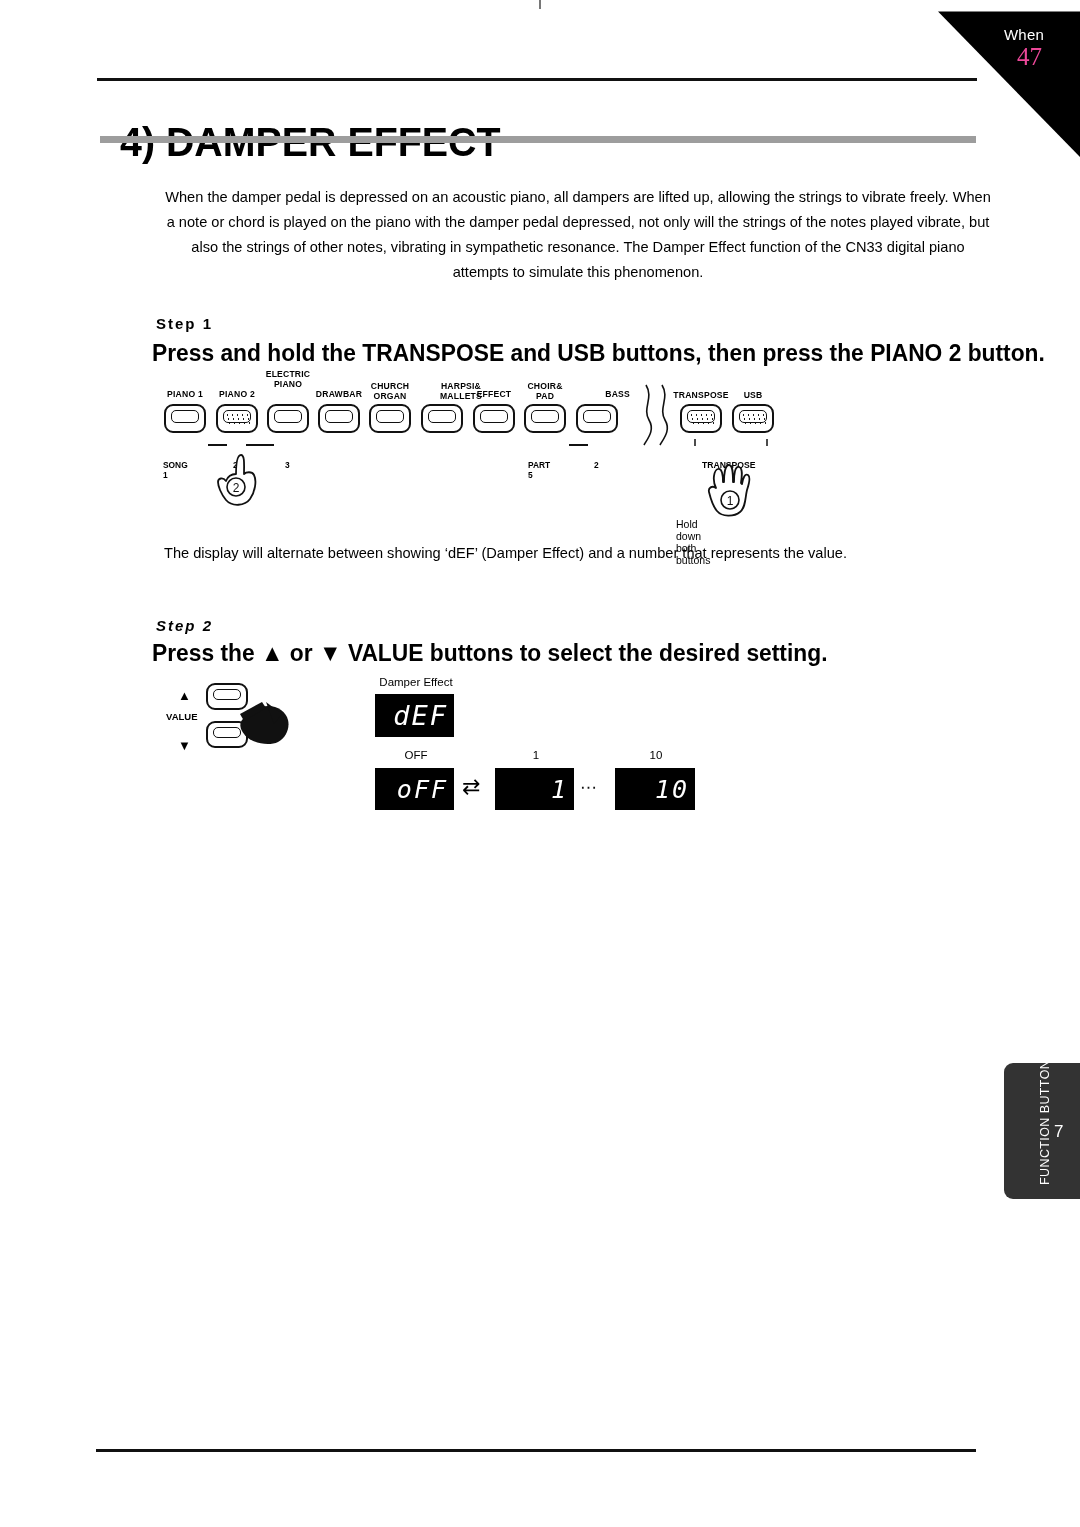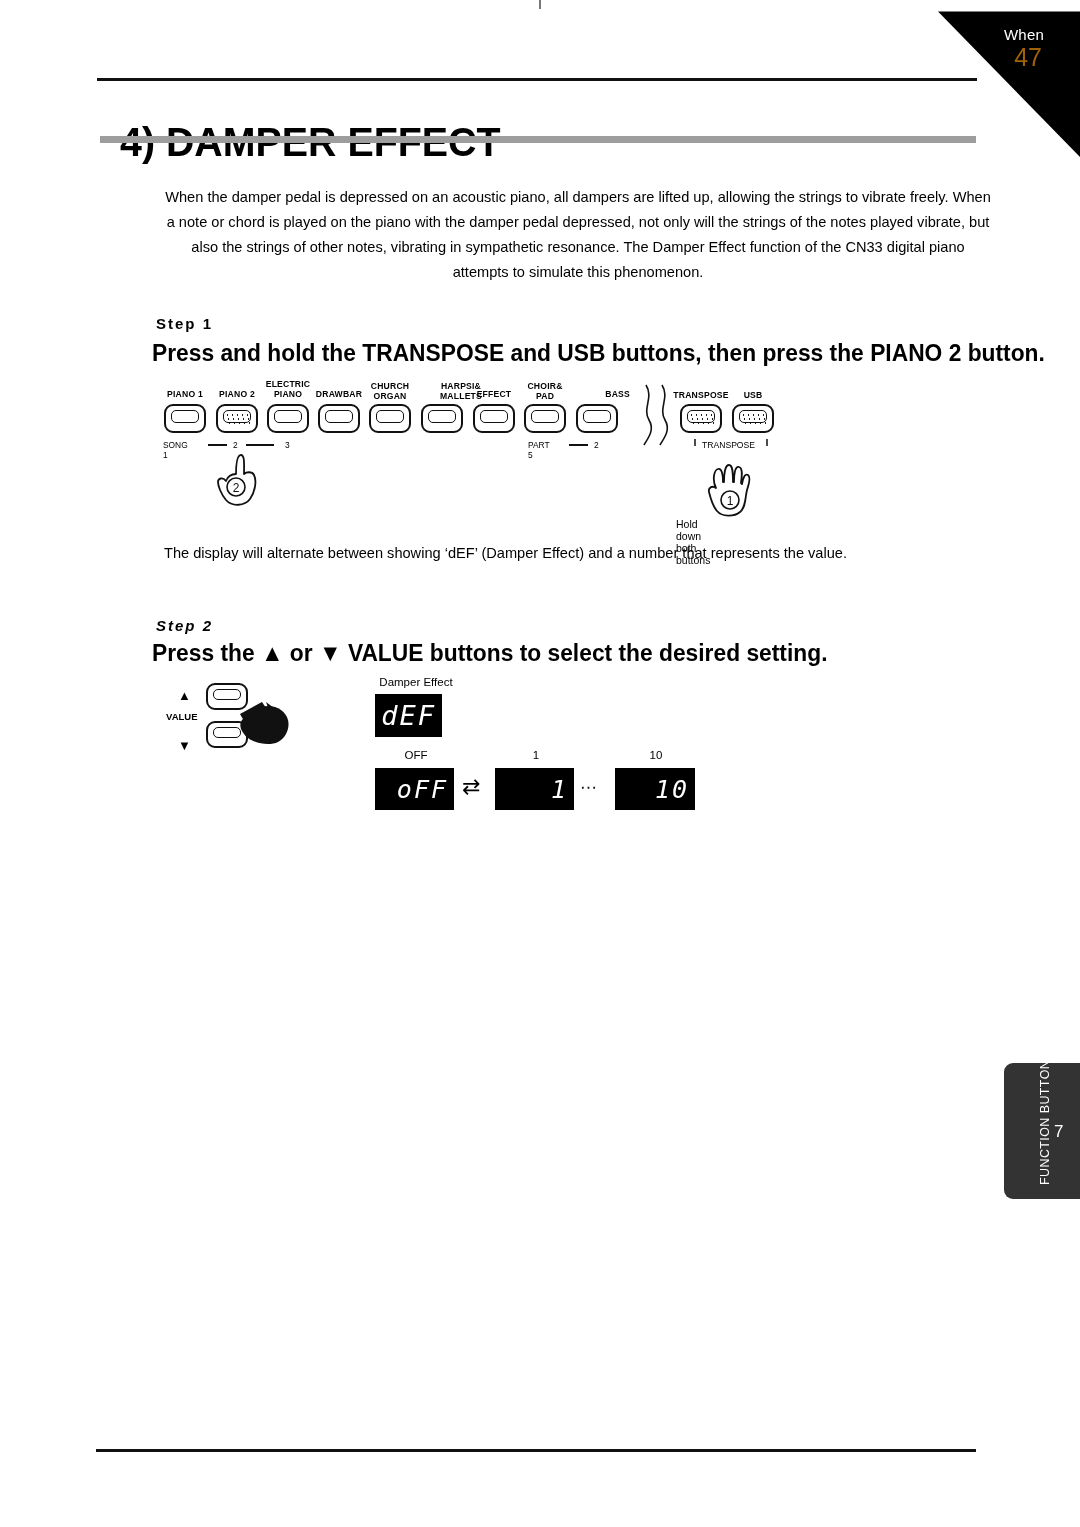--- a/index.html
+++ b/index.html
@@ -17,22 +17,22 @@
   .corner-tab-inner {
     position:absolute; right:0; top:7px; width:142px; height:150px;
     background:#000;
     clip-path: polygon(0% 3%, 100% 3%, 100% 100%);
   }
   .page-word {
     position:absolute; right:36px; top:26px; color:#fff;
     font-size:15px; letter-spacing:.2px; z-index:3;
   }
   .page-num {
-    position:absolute; right:38px; top:43px; color:#a16207;
-    font-size:25px; z-index:3;
+    position:absolute; right:38px; top:43px; color:#ec4899;
+    font-size:25px; z-index:3;font-family:Liberation Serif, serif;
   }
 
   
   .title-rule { position:absolute; left:97px; top:78px; width:880px; height:3px; background:#111; }
   .title {
     position:absolute; left:120px; top:92px;
     font-size:41px; font-weight:bold; letter-spacing:0px;
     transform:scaleX(.96); transform-origin:left center;
     white-space:nowrap;
   }
@@ -67,21 +67,21 @@
     border:1.6px solid #111; border-radius:5px;
   }
   .pbtn.lit::before {
     content:""; position:absolute; left:8px; top:8px; width:26px; height:10px;
     background:
       linear-gradient(75deg, transparent 46%, #111 46%, #111 54%, transparent 54%) 0 0/5px 10px repeat-x;
     opacity:.95;
   }
 
   
-  .grp { position:absolute; font-size:8.4px; font-weight:normal; }
+  .grp { position:absolute; font-size:8.4px; font-weight:bold;margin-top:20px; }
   .grp-line { position:absolute; height:1.6px; background:#111; }
 
   
   .squiggle { position:absolute; }
 
   
   .hand { position:absolute; }
 
   .holdtext { position:absolute; font-size:10.5px; }
 
@@ -128,21 +128,21 @@
 
 <p class="intro">When the damper pedal is depressed on an acoustic piano, all dampers are lifted up, allowing the strings to vibrate freely. When a note or chord is played on the piano with the damper pedal depressed, not only will the strings of the notes played vibrate, but also the strings of other notes, vibrating in sympathetic resonance. The Damper Effect function of the CN33 digital piano attempts to simulate this phenomenon.</p>
 
 <div class="step-label" style="left:156px; top:315px;">Step  1</div>
 <div class="step-head" style="left:152px; top:340px;">Press and hold the TRANSPOSE and USB buttons, then press the PIANO 2 button.</div>
 
 <div class="panel">
 
   <div class="btn-label" style="left:152px; top:390px;">PIANO 1</div>
   <div class="btn-label" style="left:204px; top:390px;">PIANO 2</div>
-  <div class="btn-label" style="left:255px; top:380px; white-space:pre-line;">ELECTRIC
+  <div class="btn-label" style="left:255px; top:370px; white-space:pre-line;">ELECTRIC
 PIANO</div>
   <div class="btn-label" style="left:306px; top:390px;">DRAWBAR</div>
   <div class="btn-label" style="left:357px; top:382px; white-space:pre-line;">CHURCH
 ORGAN</div>
   <div class="btn-label" style="left:428px; top:382px; white-space:pre-line;">HARPSI&amp;
 MALLETS</div>
   <div class="btn-label" style="left:461px; top:390px;">EFFECT</div>
   <div class="btn-label" style="left:512px; top:382px; white-space:pre-line;">CHOIR&amp;
 PAD</div>
   <div class="btn-label" style="left:564px; top:390px;text-align:right;">BASS</div>
@@ -220,21 +220,21 @@
   <svg class="hand" style="left:238px; top:694px;" width="56" height="62" viewBox="0 0 56 62">
     <path d="M4 26 C10 18,22 12,30 12 C40 12,48 18,50 26
              C52 34,48 44,40 48 C32 52,18 50,10 44
              C4 39,0 32,4 26 Z" fill="#111"></path>
     <path d="M28 8 L44 20 L36 30 Z" fill="#111"></path>
     <path d="M2 20 L24 8 L28 14 L6 27 Z" fill="#111"></path>
   </svg>
 </div>
 
 <div class="led-cap" style="left:368px; top:676px; width:96px;">Damper Effect</div>
-<div class="led" style="left:375px; top:694px; width:67px; height:43px;">
+<div class="led" style="left:375px; top:694px; width:79px; height:43px;">
   <span class="seg-text" style="font-size:27px;">dEF</span>
 </div>
 
 <div class="led-cap" style="left:370px; top:749px; width:92px;">OFF</div>
 <div class="led" style="left:375px; top:768px; width:79px; height:42px;">
   <span class="seg-text" style="font-size:25px;">oFF</span>
 </div>
 
 <div style="position:absolute; left:462px; top:774px; font-size:22px;">⇄</div>
 

